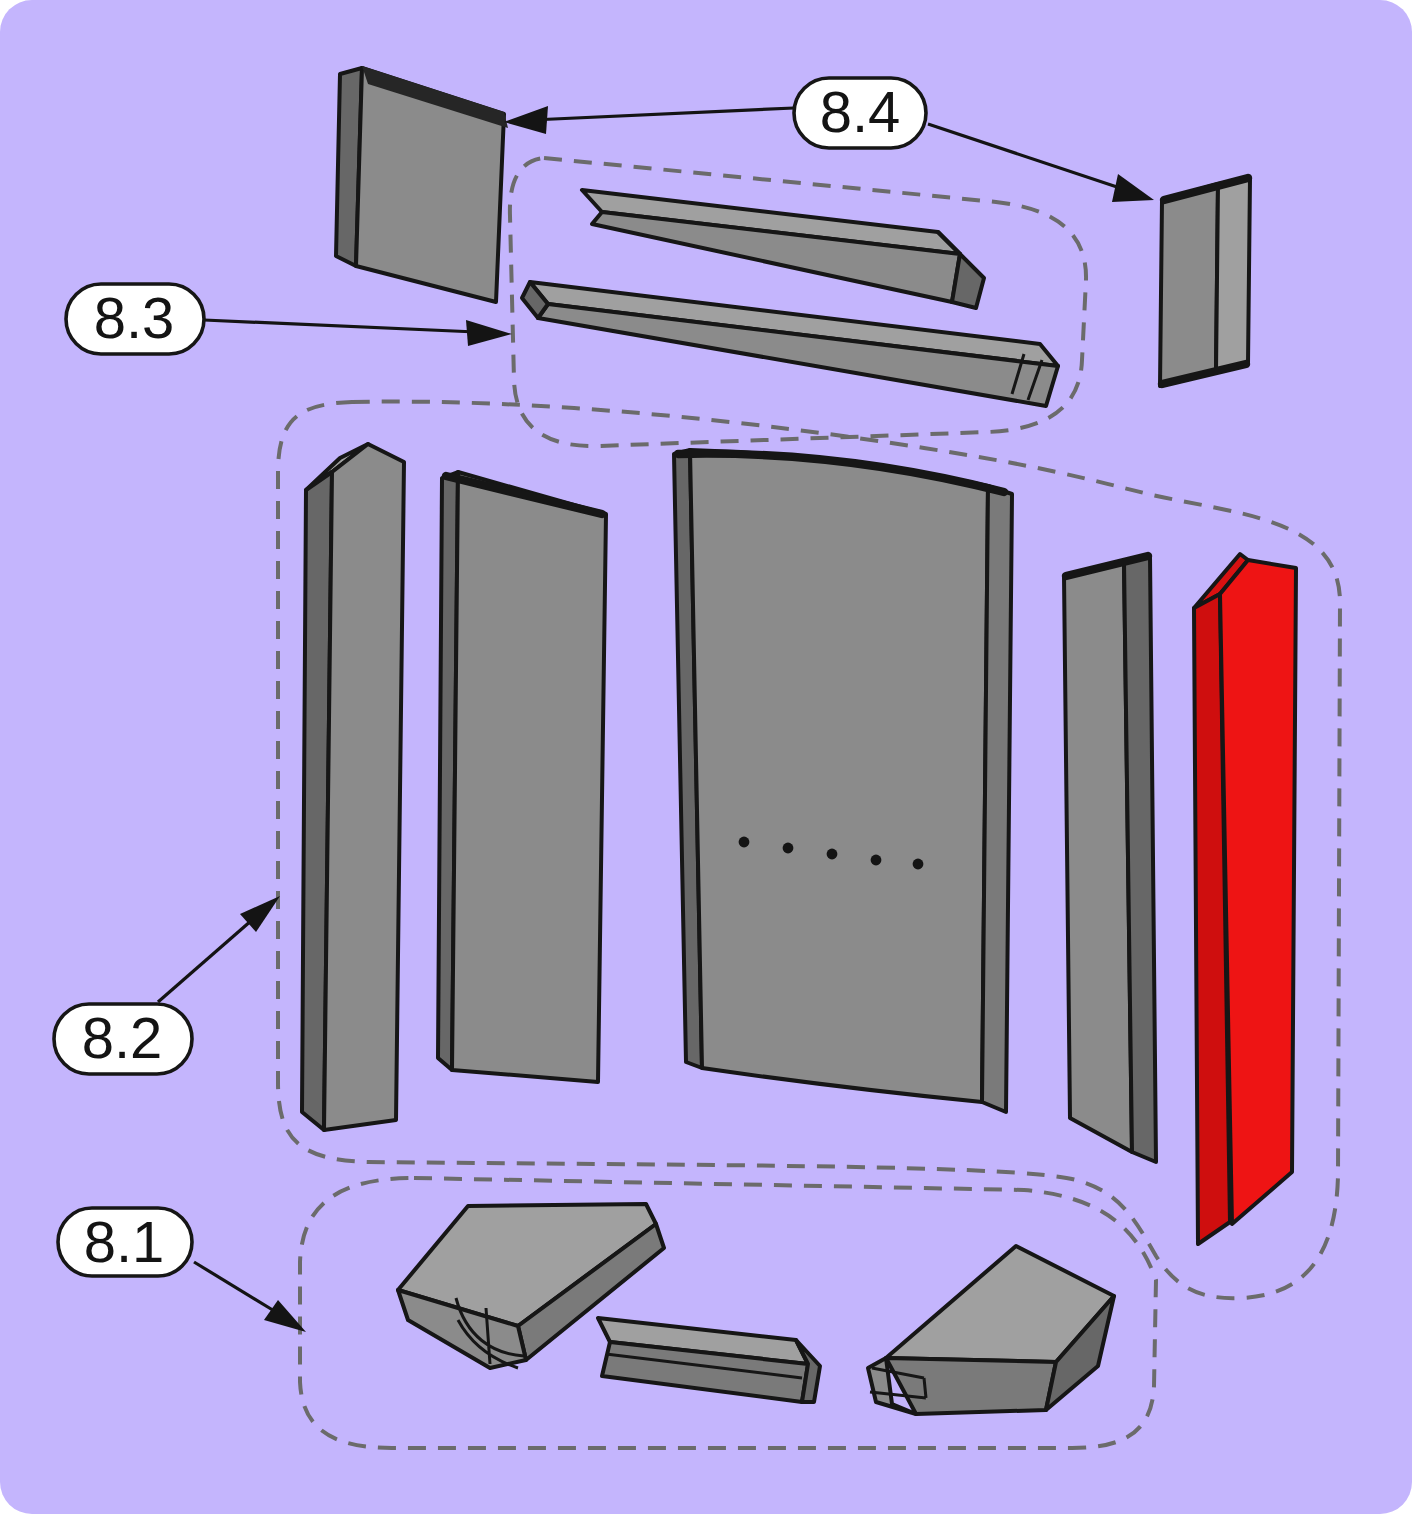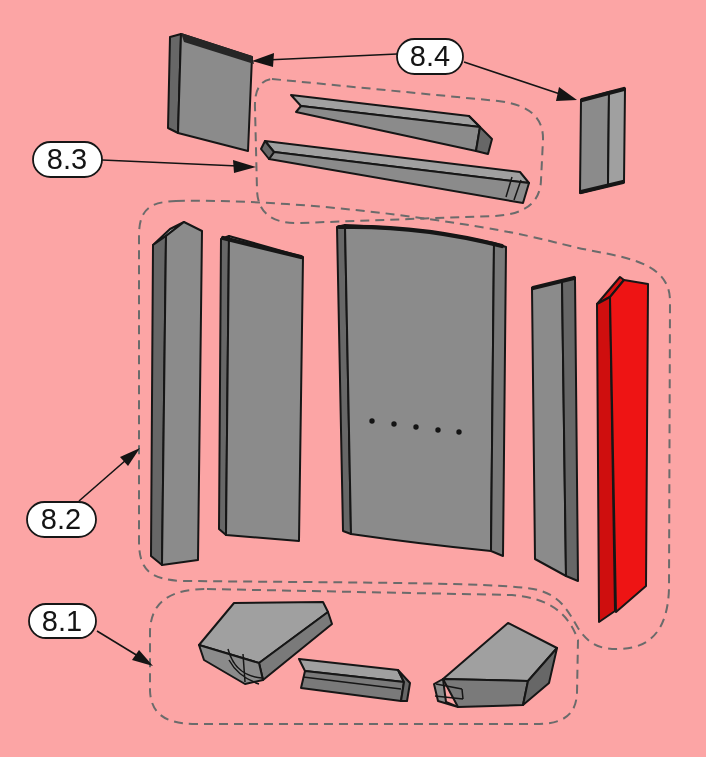--- a/index.html
+++ b/index.html
@@ -1,17 +1,17 @@
 <!DOCTYPE html>
 <html><head>
 <meta charset="utf-8">
 <style>
   html,body{margin:0;padding:0;background:#ffffff;}
-  .stage{position:relative;width:706px;height:757px;background:#fca5a5;overflow:hidden;
-         font-family:"Liberation Sans",sans-serif;}
+  .stage{position:relative;width:706px;height:757px;background:#c4b5fd;overflow:hidden;
+         font-family:"Liberation Sans",sans-serif;border-radius:16px;}
   svg{display:block;}
   .pp{stroke:#161616;stroke-width:2;stroke-linejoin:round;}
   .face-top{fill:#a0a0a0;}
   .face-main{fill:#8b8b8b;}
   .face-front{fill:#7a7a7a;}
   .face-side{fill:#676767;}
   .face-band{fill:#262626;}
   .dashed{fill:none;stroke:#6b6b6b;stroke-width:2;stroke-dasharray:9 6;}
   .heavy{stroke:#161616;stroke-width:4.2;fill:none;stroke-linecap:round;}
   .detail{stroke:#161616;stroke-width:1.5;fill:none;}

